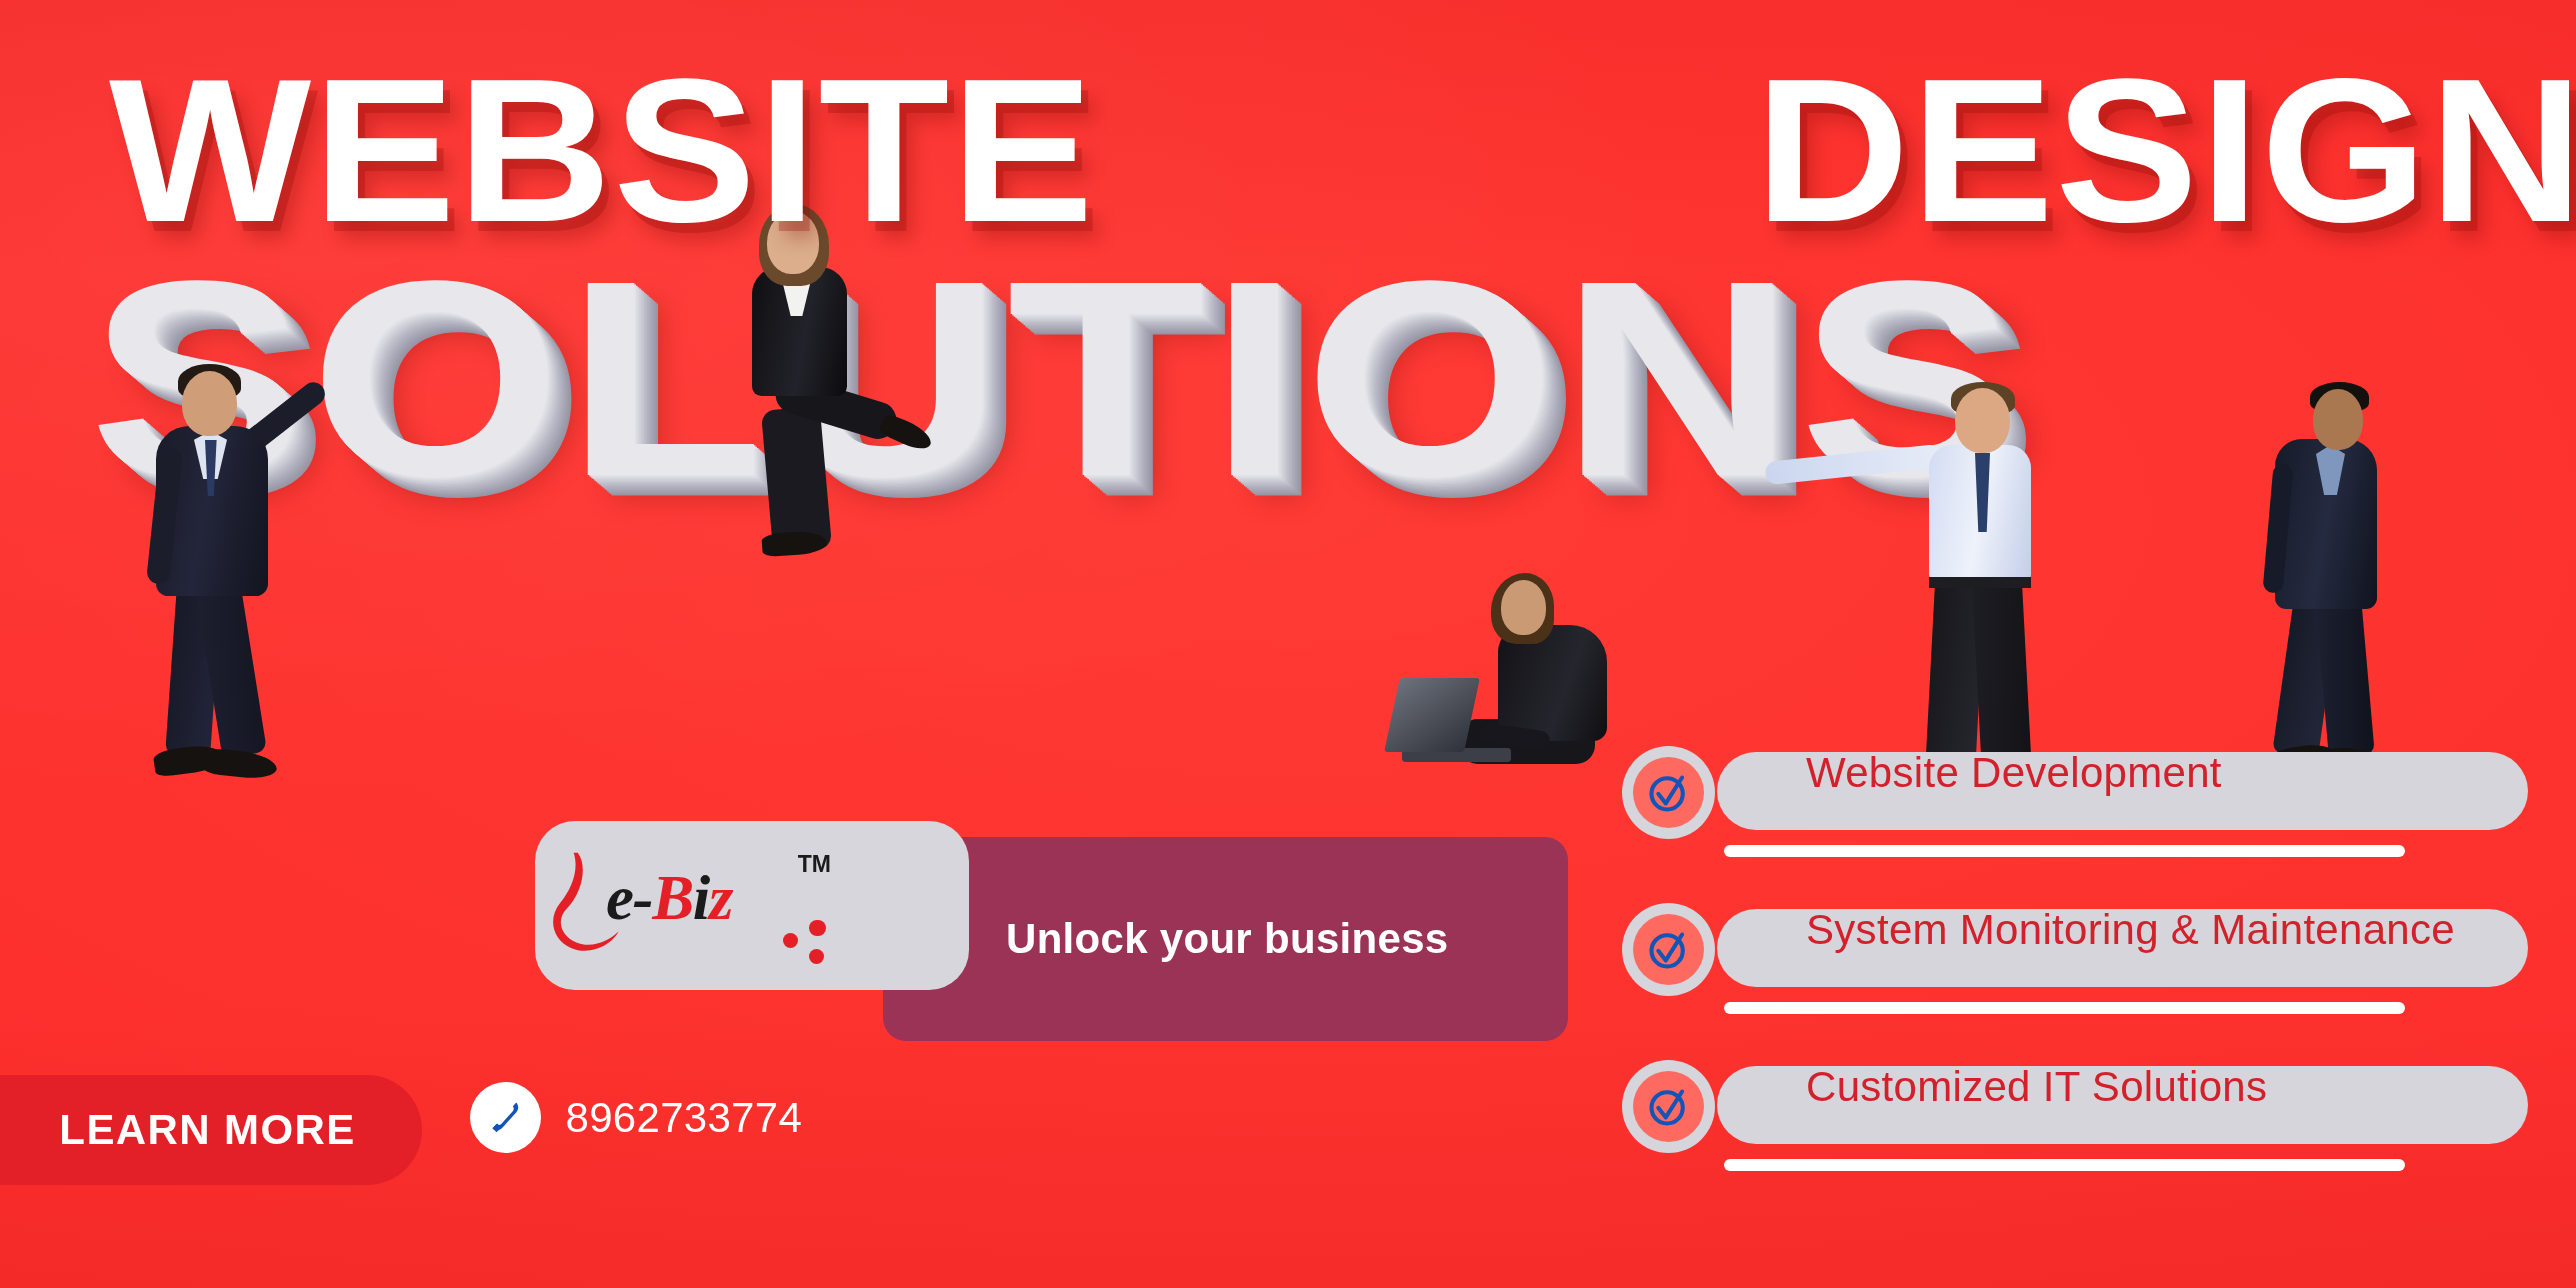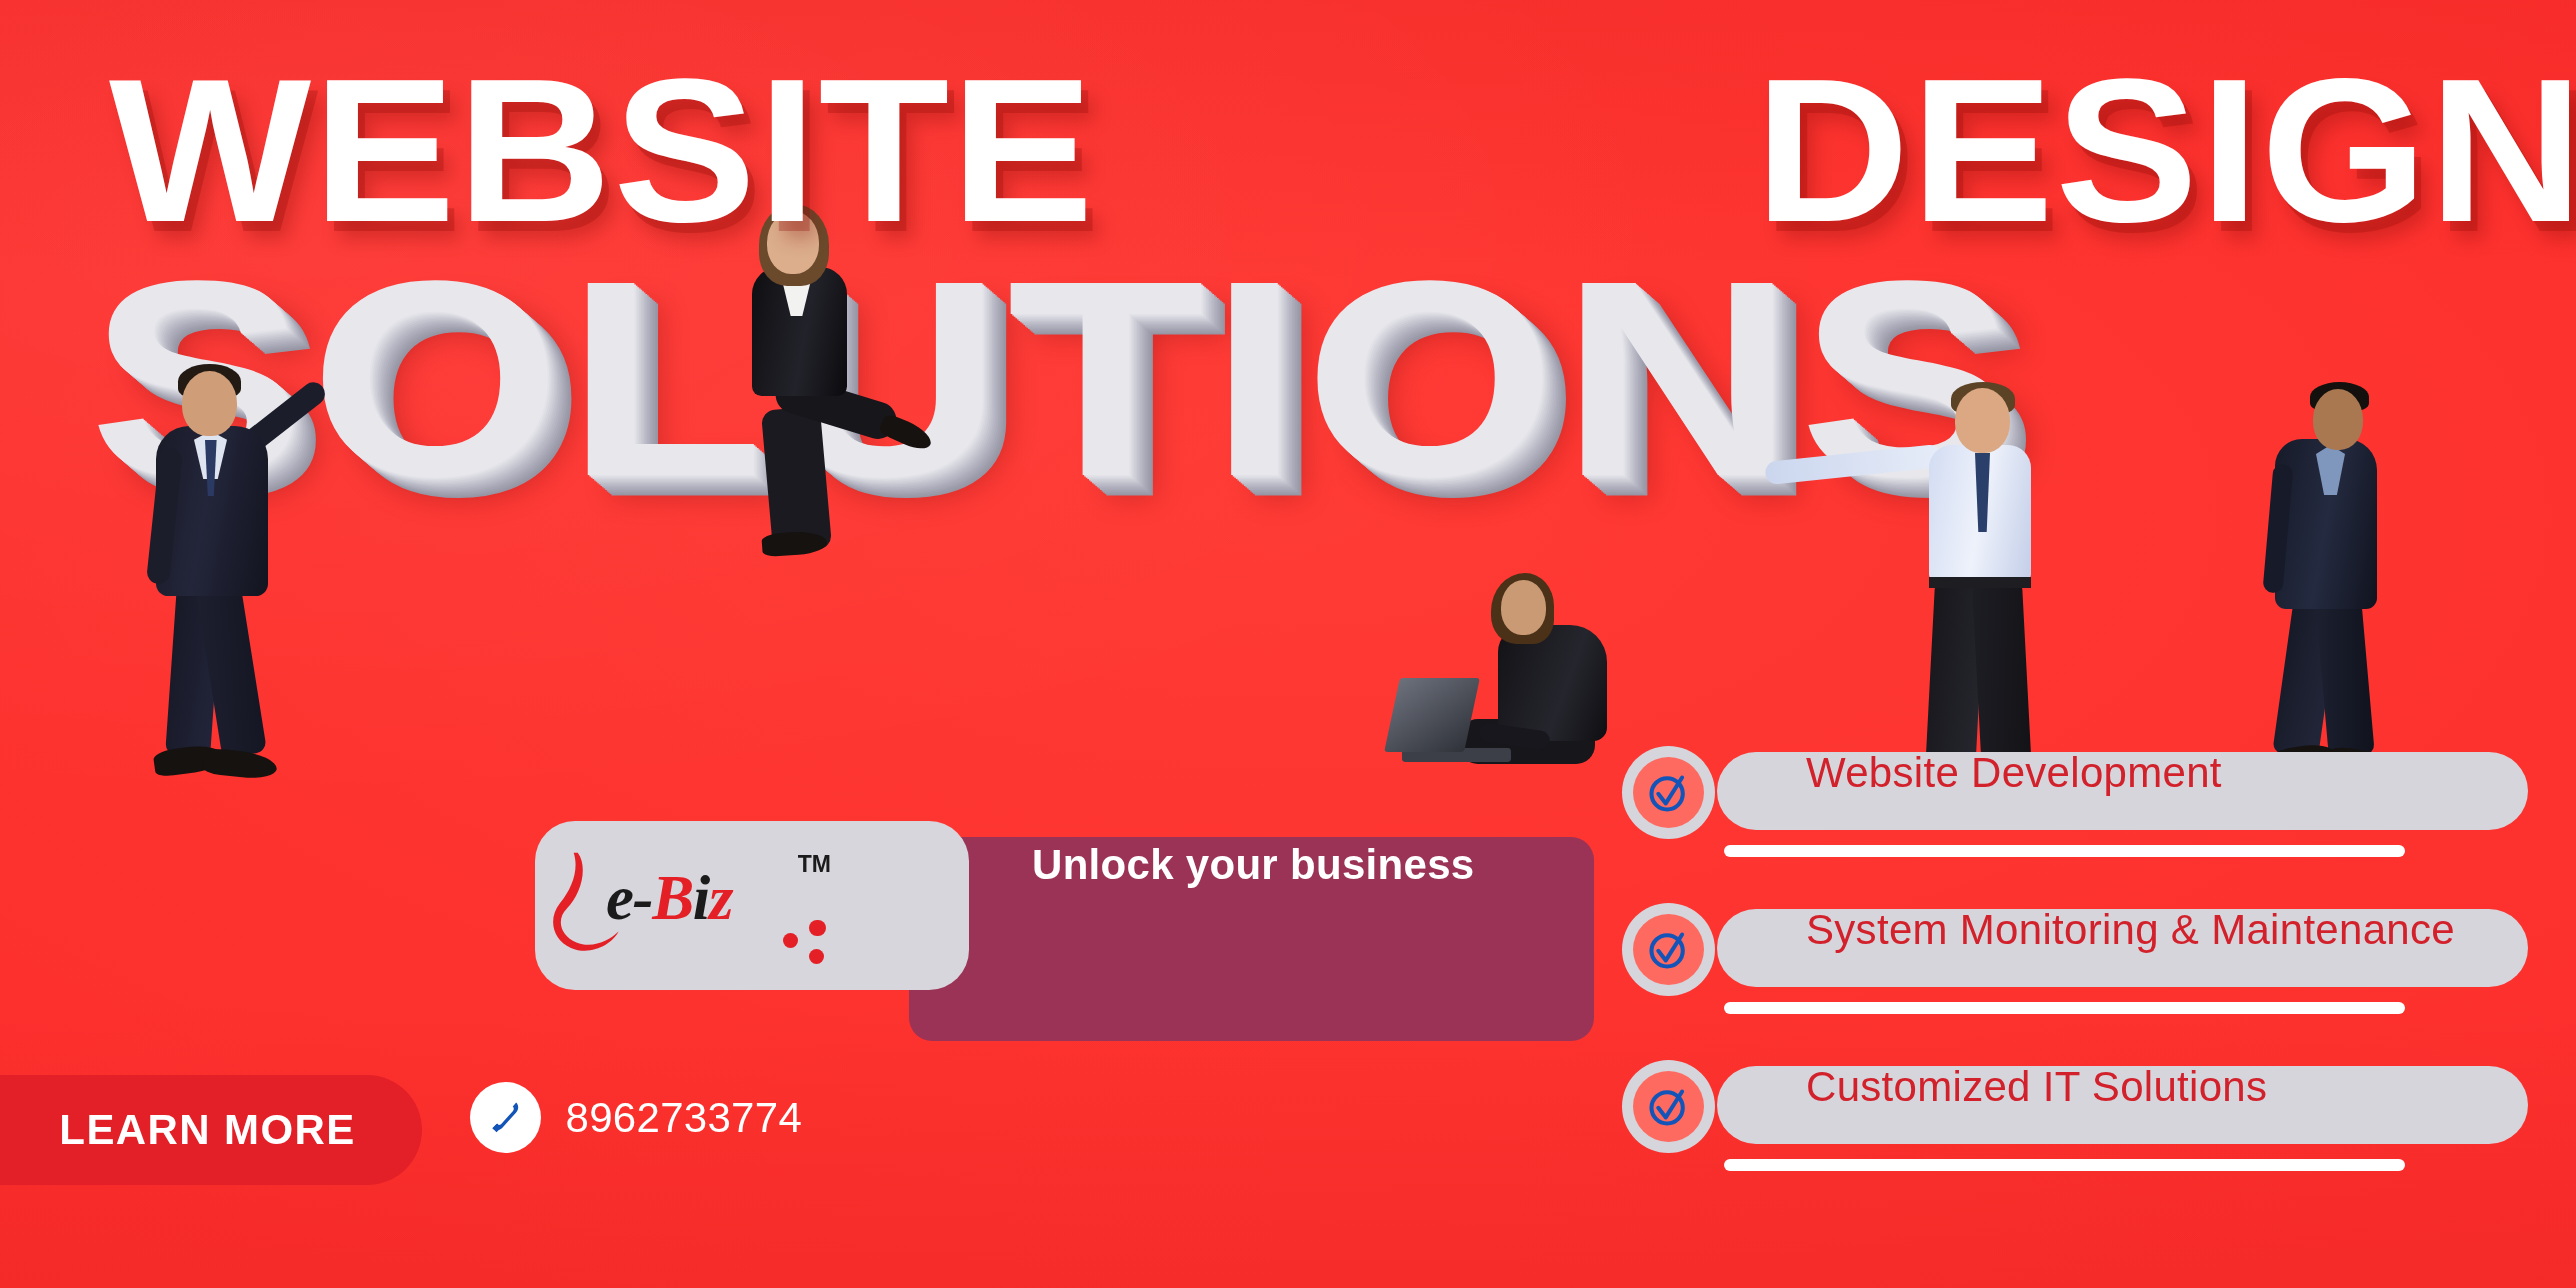--- a/index.html
+++ b/index.html
@@ -225,26 +225,26 @@
     font-weight: 700; font-size: 23px; color: #1b1b1b;
   }
   .logo-dot { position: absolute; border-radius: 50%; background: #E41F26; }
   .dot1 { right: 37px; bottom: 19px; width: 15px; height: 15px; }
   .dot2 { right: 9.5px; bottom: 31px; width: 16.4px; height: 16.4px; }
   .dot3 { right: 11px; bottom: 2.7px;  width: 15px; height: 15px; }
 
   
   #tagline-box {
     position: absolute;
-    left: 909px; top: 837px;
+    left: 883px; top: 837px;
     width: 685px; height: 204px;
     background: #9B3356;
     border-radius: 23px;
     z-index: 18;
-    display: flex; flex-direction: column; 
+    display: flex; flex-direction: column; justify-content: center;
     padding: 0 0 0 123px;
     box-sizing: border-box;
   }
   #tagline-box .line {
     color: #FFFFFF;
     font-family: "Liberation Sans Narrow", "Liberation Sans", sans-serif;
     font-weight: 700;
     font-size: 42px;
     line-height: 56px;
     letter-spacing: 0.3px;

